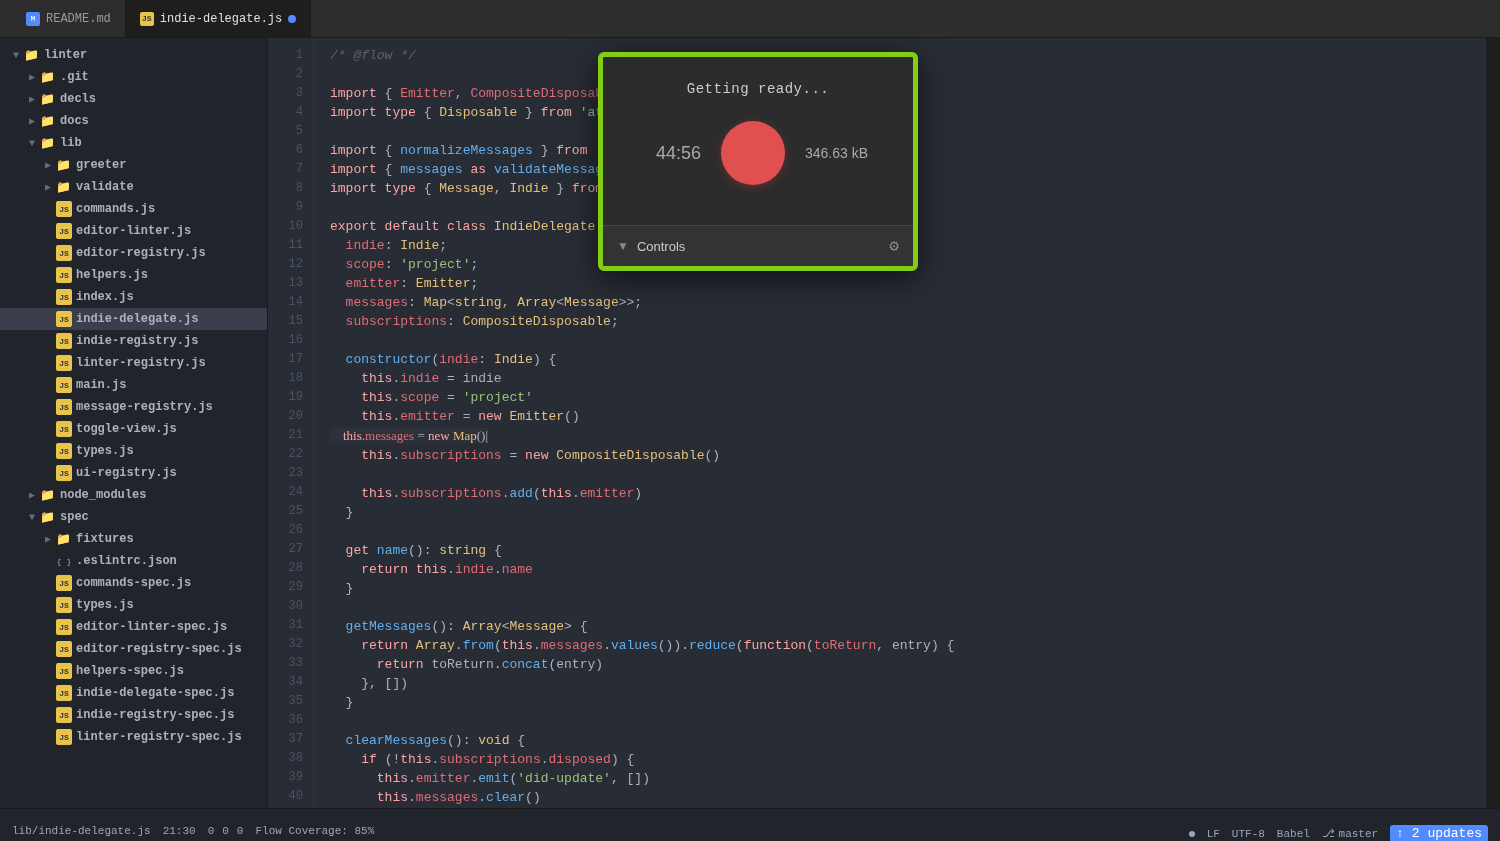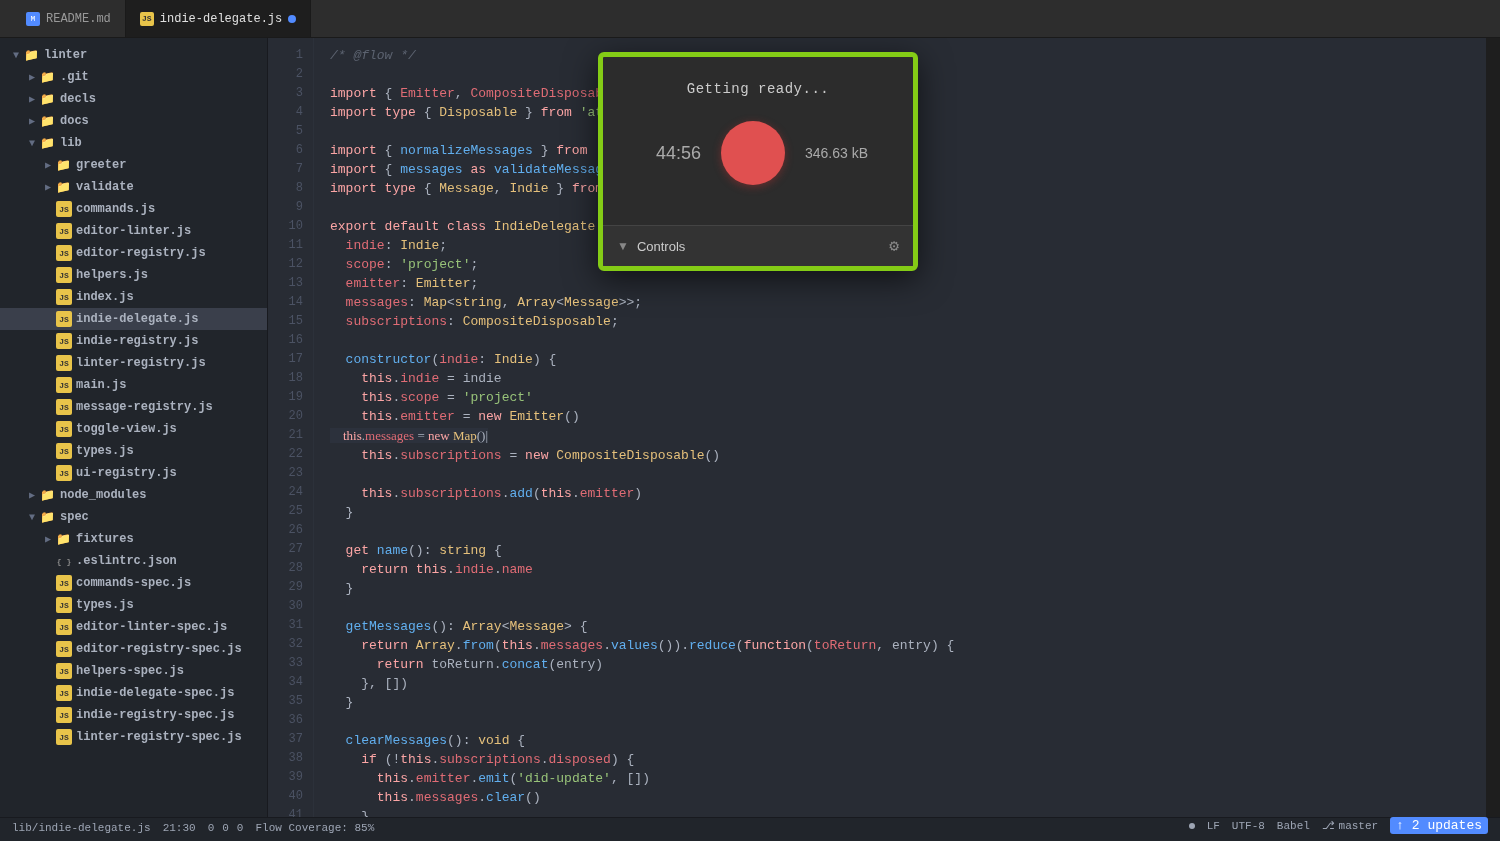--- a/index.html
+++ b/index.html
@@ -297,22 +297,22 @@
       font-size: 16px;
       cursor: pointer;
     }
 
     
     .status-bar {
       height: 24px;
       background: #21252b;
       border-top: 1px solid #181a1f;
       display: flex;
-      align-items: flex-end;
-      padding: 7px 12px;
+      align-items: flex-start;
+      padding: 16px 12px;
       font-size: 11px;
       color: #9da5b4;
       gap: 4px;
       flex-shrink: 0;
     }
 
     .status-left {
       display: flex;
       align-items: center;
       gap: 12px;

